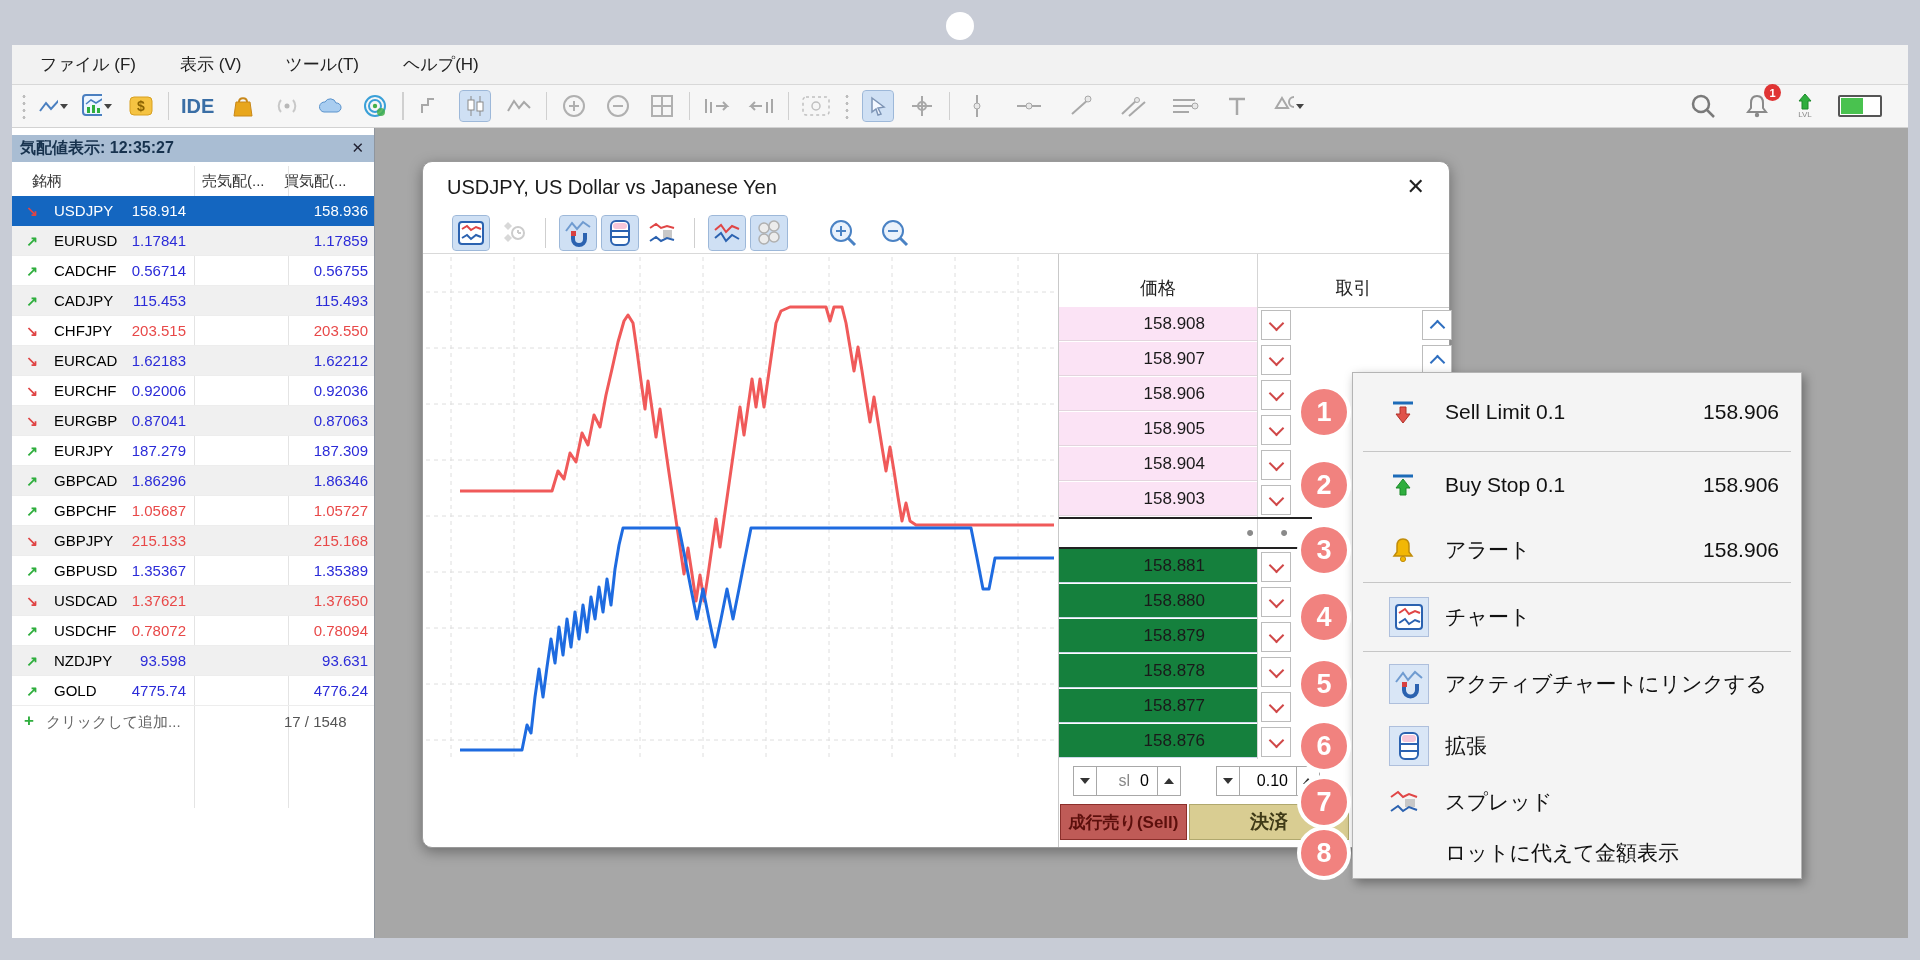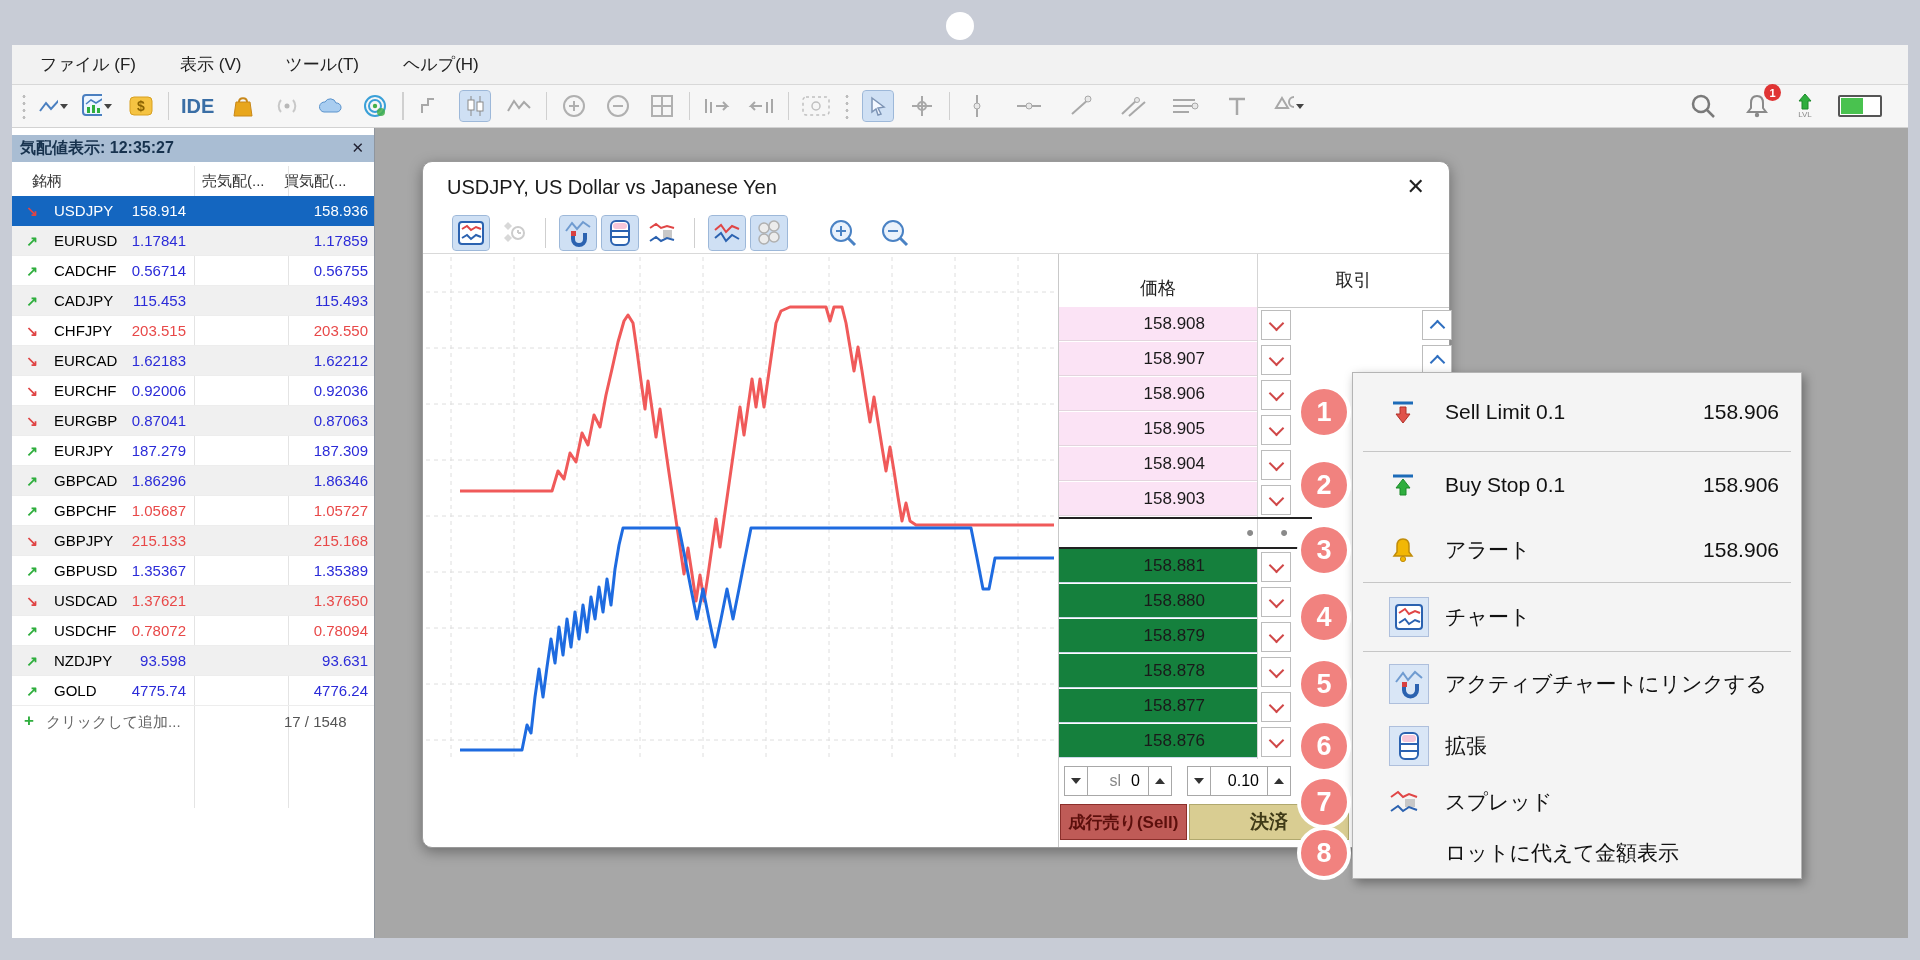--- a/index.html
+++ b/index.html
@@ -53,36 +53,36 @@
   #win-toolbar{position:absolute;left:0;top:50px;width:100%;height:42px;border-bottom:1px solid #d9d9d9;display:flex;align-items:center;padding-left:30px;box-sizing:border-box;gap:6px;}
   .wtb-icon{width:36px;height:34px;display:flex;align-items:center;justify-content:center;border-radius:3px;}
   .wtb-icon.active{background:#cfe0f4;outline:1px solid #9db8d9;}
   .wtb-sep{width:1px;height:30px;background:#cfcfcf;margin:0 8px;}
   
   #chart-svg{position:absolute;left:3px;top:95px;}
   
   #dom{position:absolute;left:635px;top:92px;width:391px;height:593px;border-left:1px solid #c9c9c9;box-sizing:border-box;}
   #dom-head{position:absolute;left:0;top:0;width:100%;height:53px;border-bottom:1px solid #c9c9c9;font-size:18px;color:#222;}
   #dom-head-price{position:absolute;left:0;top:22px;width:198px;text-align:center;}
-  #dom-head-trade{position:absolute;left:198px;top:14px;width:193px;text-align:center;}
+  #dom-head-trade{position:absolute;left:198px;top:22px;width:193px;text-align:center;}
   .dom-vline{position:absolute;left:198px;top:0;width:1px;height:505px;background:#d5d5d5;}
   #dom-rows{position:absolute;left:0;top:53px;width:100%;}
   .dom-row{position:relative;height:35px;box-sizing:border-box;}
   .dom-price{position:absolute;left:0;top:0;width:198px;height:34px;line-height:34px;text-align:right;padding-right:52px;box-sizing:border-box;font-size:17px;color:#1a1a1a;border-bottom:1px solid #e3d5de;}
   .dom-row.pink .dom-price{background:#fbe3f5;}
   .dom-row.blu .dom-price{background:#15803d;border-bottom:1px solid #ccd8ea;}
   .dom-dn{position:absolute;left:202px;top:3px;width:28px;height:28px;border:1px solid #bcbcbc;background:#fff;display:flex;align-items:center;justify-content:center;cursor:pointer;}
   .dom-up{position:absolute;left:363px;top:3px;width:28px;height:28px;border:1px solid #bcbcbc;background:#fff;display:flex;align-items:center;justify-content:center;cursor:pointer;}
   .chev{width:9px;height:9px;border-right:2px solid #d04848;border-bottom:2px solid #d04848;transform:rotate(45deg);margin-top:-4px;}
   .chev.up{border-color:#2f6fc0;transform:rotate(-135deg);margin-top:4px;}
   #dom-sepline-top{position:absolute;left:0;width:253px;height:2px;background:#222;}
   #dom-sepline-bot{position:absolute;left:0;width:253px;height:2px;background:#222;}
   #dom-sep-dots{position:absolute;left:170px;width:120px;text-align:center;color:#8a8a8a;font-size:22px;letter-spacing:10px;}
   
-  .spin{position:absolute;height:30px;display:flex;}
+  .spin{position:absolute;height:30px;display:flex;margin-left:9px;}
   .spin-btn{width:24px;height:30px;border:1px solid #a8a8a8;background:#fff;display:flex;align-items:center;justify-content:center;box-sizing:border-box;cursor:pointer;}
   .spin-field{height:30px;border-top:1px solid #a8a8a8;border-bottom:1px solid #a8a8a8;background:#fff;display:flex;align-items:center;justify-content:flex-end;padding:0 8px;font-size:16px;box-sizing:border-box;}
   .spin-chev{width:0;height:0;border-left:5px solid transparent;border-right:5px solid transparent;}
   .spin-chev.dn{border-top:6px solid #333;}
   .spin-chev.up{border-bottom:6px solid #333;}
   .sl-tag{color:#888;margin-right:10px;}
   #btn-sell{position:absolute;left:637px;top:642px;width:127px;height:36px;background:#bf5b57;border:1px solid #8b2f2b;color:#5c0f0c;font-weight:bold;font-size:17px;display:flex;align-items:center;justify-content:center;cursor:pointer;box-sizing:border-box;}
   #btn-close-pos{position:absolute;left:766px;top:642px;width:160px;height:36px;background:#d9cd92;border:1px solid #b0a86e;color:#3f3a17;font-weight:bold;font-size:19px;display:flex;align-items:center;justify-content:center;cursor:pointer;box-sizing:border-box;}
   
   #ctx{left:1352px;top:372px;width:448px;background:#f4f4f4;border:1px solid #b4b4b4;box-shadow:3px 4px 10px rgba(0,0,0,.35);z-index:6;}
@@ -646,21 +646,21 @@
           <span class="spin-chev dn"></span>
         </span>
       <span class="spin-field" style="width:60px;">
         <span class="sl-tag">sl</span>
         <span>0</span>
       </span>
       <span class="spin-btn">
           <span class="spin-chev up"></span>
         </span>
     </div>
-    <div class="spin" style="left:764px;top:604px;">
+    <div class="spin" style="left:784px;top:604px;">
       <span class="spin-btn">
           <span class="spin-chev dn"></span>
         </span>
       <span class="spin-field" style="width:56px;">
         <span>0.10</span>
       </span>
       <span class="spin-btn">
           <span class="spin-chev up"></span>
         </span>
     </div>

